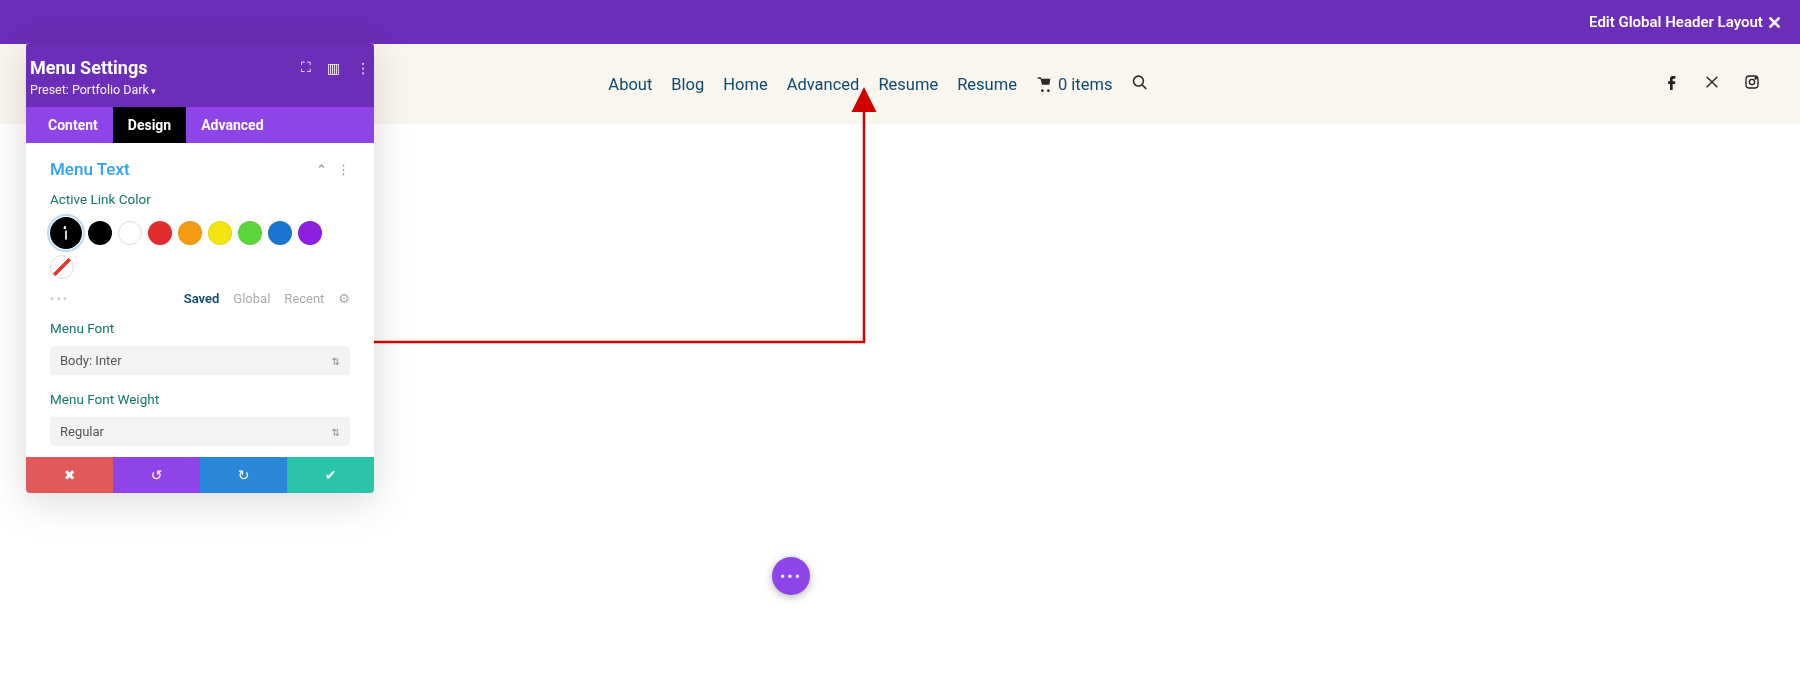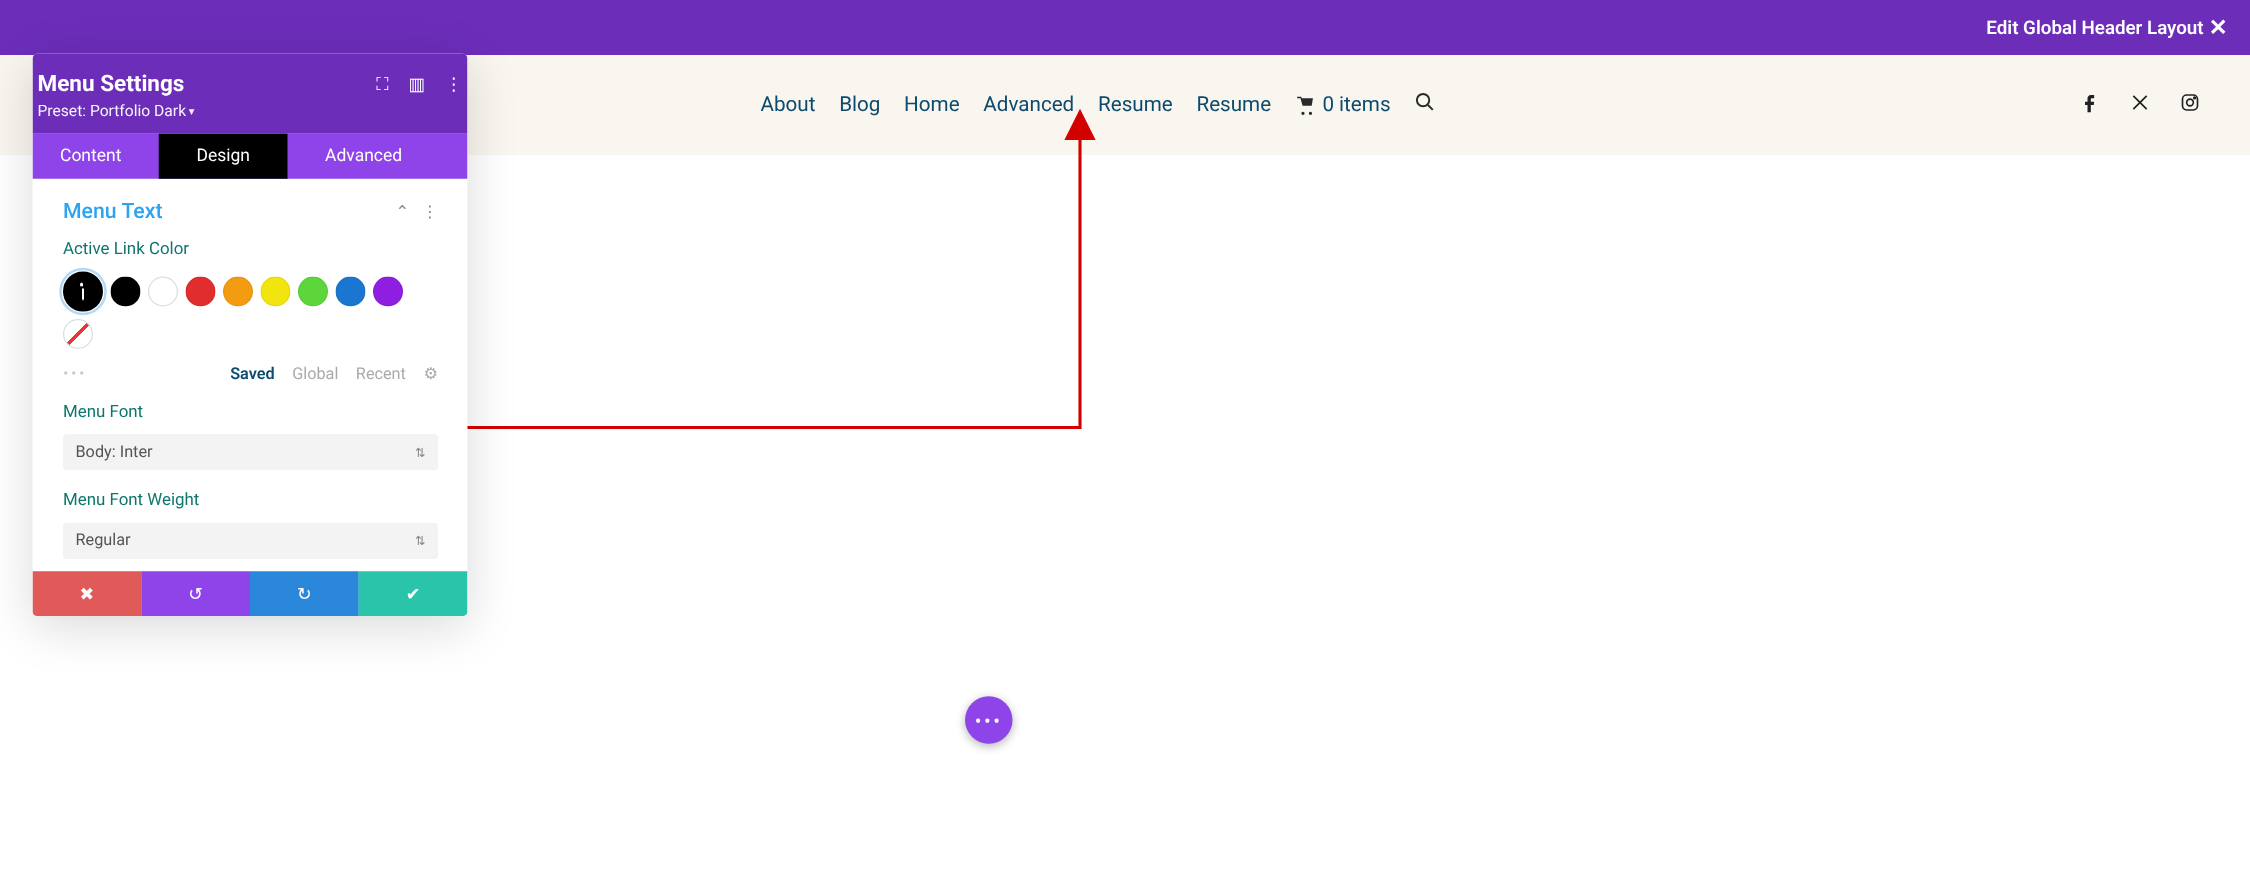--- a/index.html
+++ b/index.html
@@ -22,21 +22,21 @@
   .panel { position: absolute; top: 43px; left: 26px; width: 348px; background: #fff; box-shadow: 0 8px 40px rgba(0,0,0,.15); border-radius: 4px; overflow: hidden; z-index: 10; }
   .panel-header { background: #6c2eb9; color: #fff; padding: 14px 4px 10px; }
   .panel-header-top { display: flex; align-items: center; justify-content: space-between; }
   .panel-title { font-size: 18px; font-weight: 700; }
   .panel-icons { display: flex; gap: 16px; align-items: center; }
   .panel-icons span { cursor: pointer; font-size: 14px; }
   .panel-preset { font-size: 12.5px; margin-top: 4px; opacity: .95; }
   .panel-preset::after { content: " ▾"; font-size: 9px; vertical-align: middle; }
 
   .panel-tabs { display: flex; background: #8e44e8; }
-  .panel-tabs div { flex: none; padding: 10px 30px; font-size: 14px; font-weight: 400; color: #fff; cursor: pointer; }
+  .panel-tabs div { flex: none; padding: 10px 15px; font-size: 14px; font-weight: 700; color: #fff; cursor: pointer; }
   .panel-tabs div.active { background: #000000; }
   .panel-tabs div:first-child { padding-left: 22px; }
 
   .panel-body { padding: 16px 24px 18px 24px; max-height: 314px; overflow-y: auto; position: relative; }
   .panel-body::-webkit-scrollbar { width: 5px; }
   .panel-body::-webkit-scrollbar-thumb { background: #777; }
 
   .section-head { display: flex; align-items: center; justify-content: space-between; margin-bottom: 12px; }
   .section-title { color: #2ea3f2; font-size: 17px; font-weight: 500; }
   .section-head-icons { display: flex; gap: 10px; color: #888; font-size: 13px; align-items: center; }

